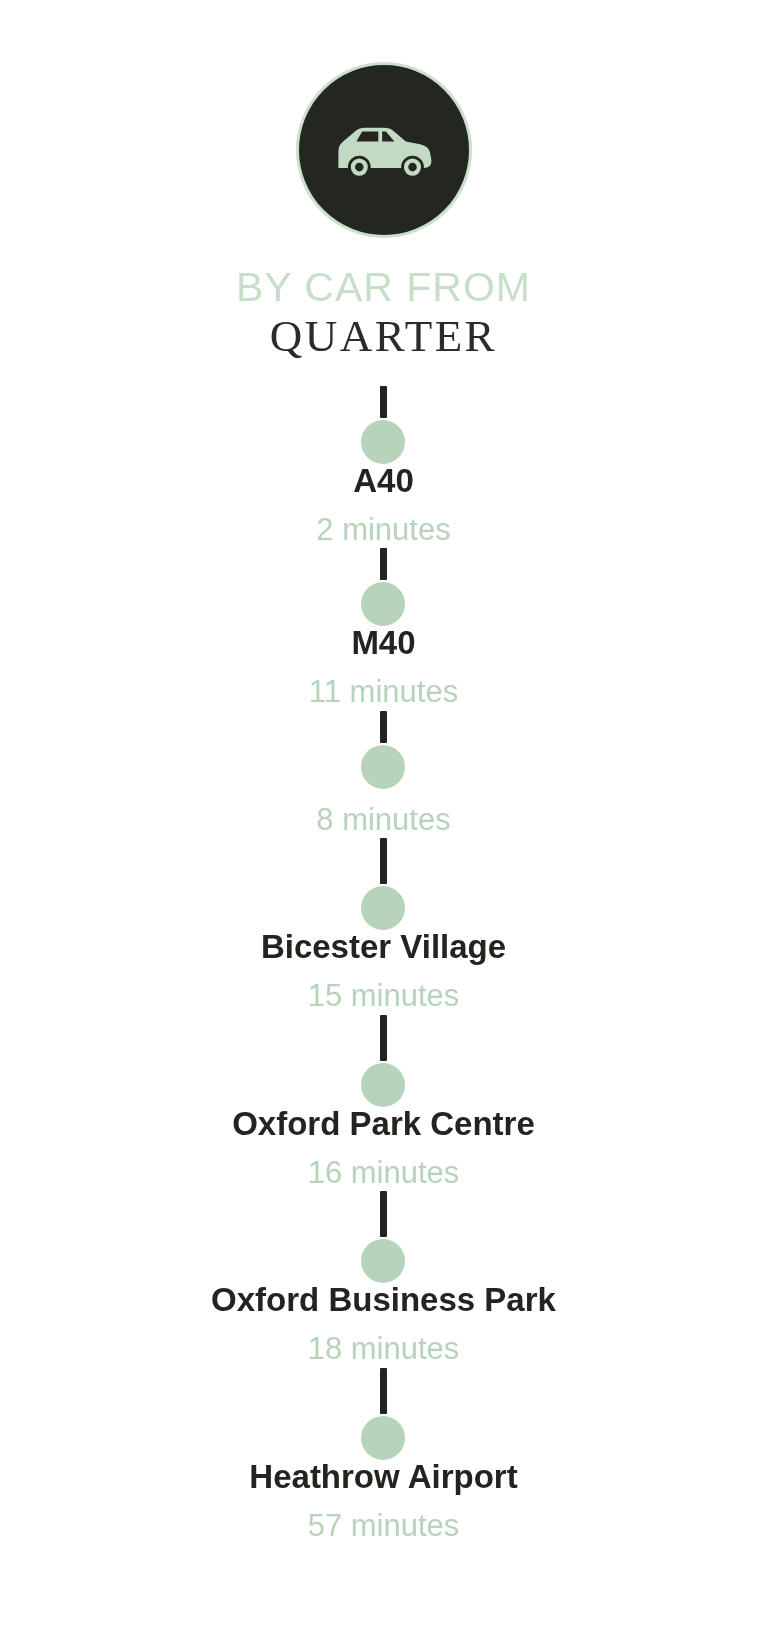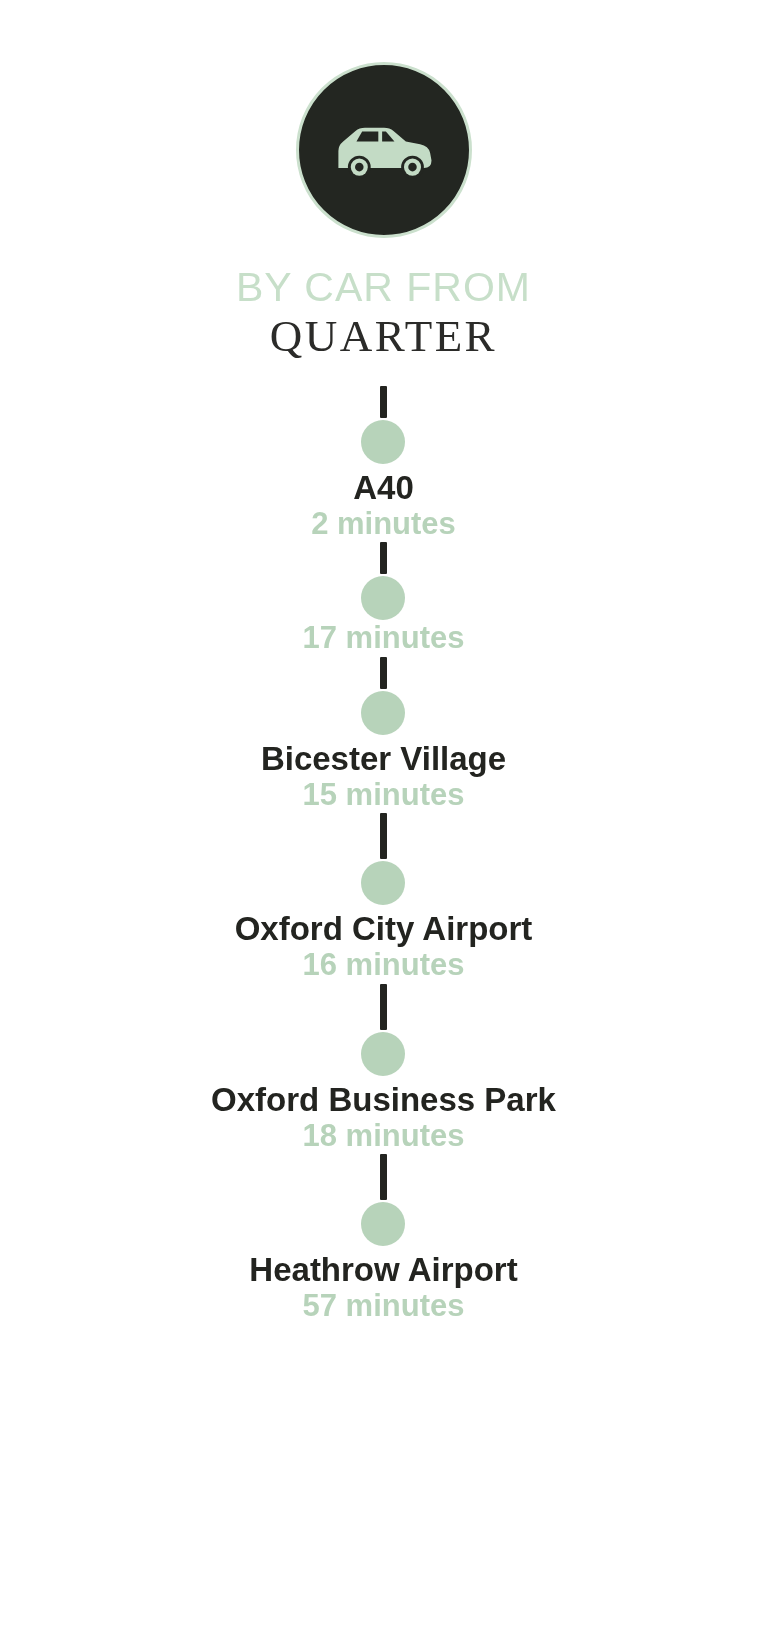--- a/index.html
+++ b/index.html
@@ -34,25 +34,25 @@
     color:#2b2b29;line-height:1.1;text-align:center;font-family:Liberation Serif, serif;
   }
   .timeline{
     margin-top:24px;display:flex;flex-direction:column;align-items:center;
   }
   .stop{display:flex;flex-direction:column;align-items:center;}
   .connector{width:7px;height:32px;background:var(--dark);border-radius:1px;}
   .stop:nth-child(n+4) .connector{height:46px;}
   .node{width:44px;height:44px;border-radius:50%;background:var(--accent);margin-top:2px;}
   .stop-name{
-    margin-top:7px;font-size:33px;font-weight:600;color:var(--dark);
+    margin-top:0;font-size:33px;font-weight:600;color:var(--dark);
     line-height:1.06;text-align:center;
   }
   .stop-time{
-    margin-top:2px;margin-bottom:2px;font-size:31px;font-weight:700;
+    margin-top:15px;margin-bottom:2px;font-size:31px;font-weight:400;
     color:var(--accent);line-height:1.05;text-align:right;
   }
 </style>
 </head>
 <body>
 
 <div class="page">
 
   <div class="hero-circle">
     <svg viewBox="0 0 120 66" aria-hidden="true">
@@ -79,38 +79,44 @@
   <div class="title-line2">QUARTER</div>
 
   <div class="timeline">
     <div class="stop">
       <div class="connector"></div>
       <div class="node"></div>
       <div class="stop-name">A40</div>
       <div class="stop-time">2 minutes</div>
     </div>
 
+    <div class="stop">
+      <div class="connector"></div>
+      <div class="node"></div>
+      <div class="stop-name">M40</div>
+      <div class="stop-time">11 minutes</div>
+    </div>
 
     <div class="stop">
       <div class="connector"></div>
       <div class="node"></div>
-      <div class="stop-time">17 minutes</div>
+      <div class="stop-time">8 minutes</div>
     </div>
 
     <div class="stop">
       <div class="connector"></div>
       <div class="node"></div>
       <div class="stop-name">Bicester Village</div>
       <div class="stop-time">15 minutes</div>
     </div>
 
     <div class="stop">
       <div class="connector"></div>
       <div class="node"></div>
-      <div class="stop-name">Oxford City Airport</div>
+      <div class="stop-name">Oxford Park Centre</div>
       <div class="stop-time">16 minutes</div>
     </div>
 
     <div class="stop">
       <div class="connector"></div>
       <div class="node"></div>
       <div class="stop-name">Oxford Business Park</div>
       <div class="stop-time">18 minutes</div>
     </div>
 

